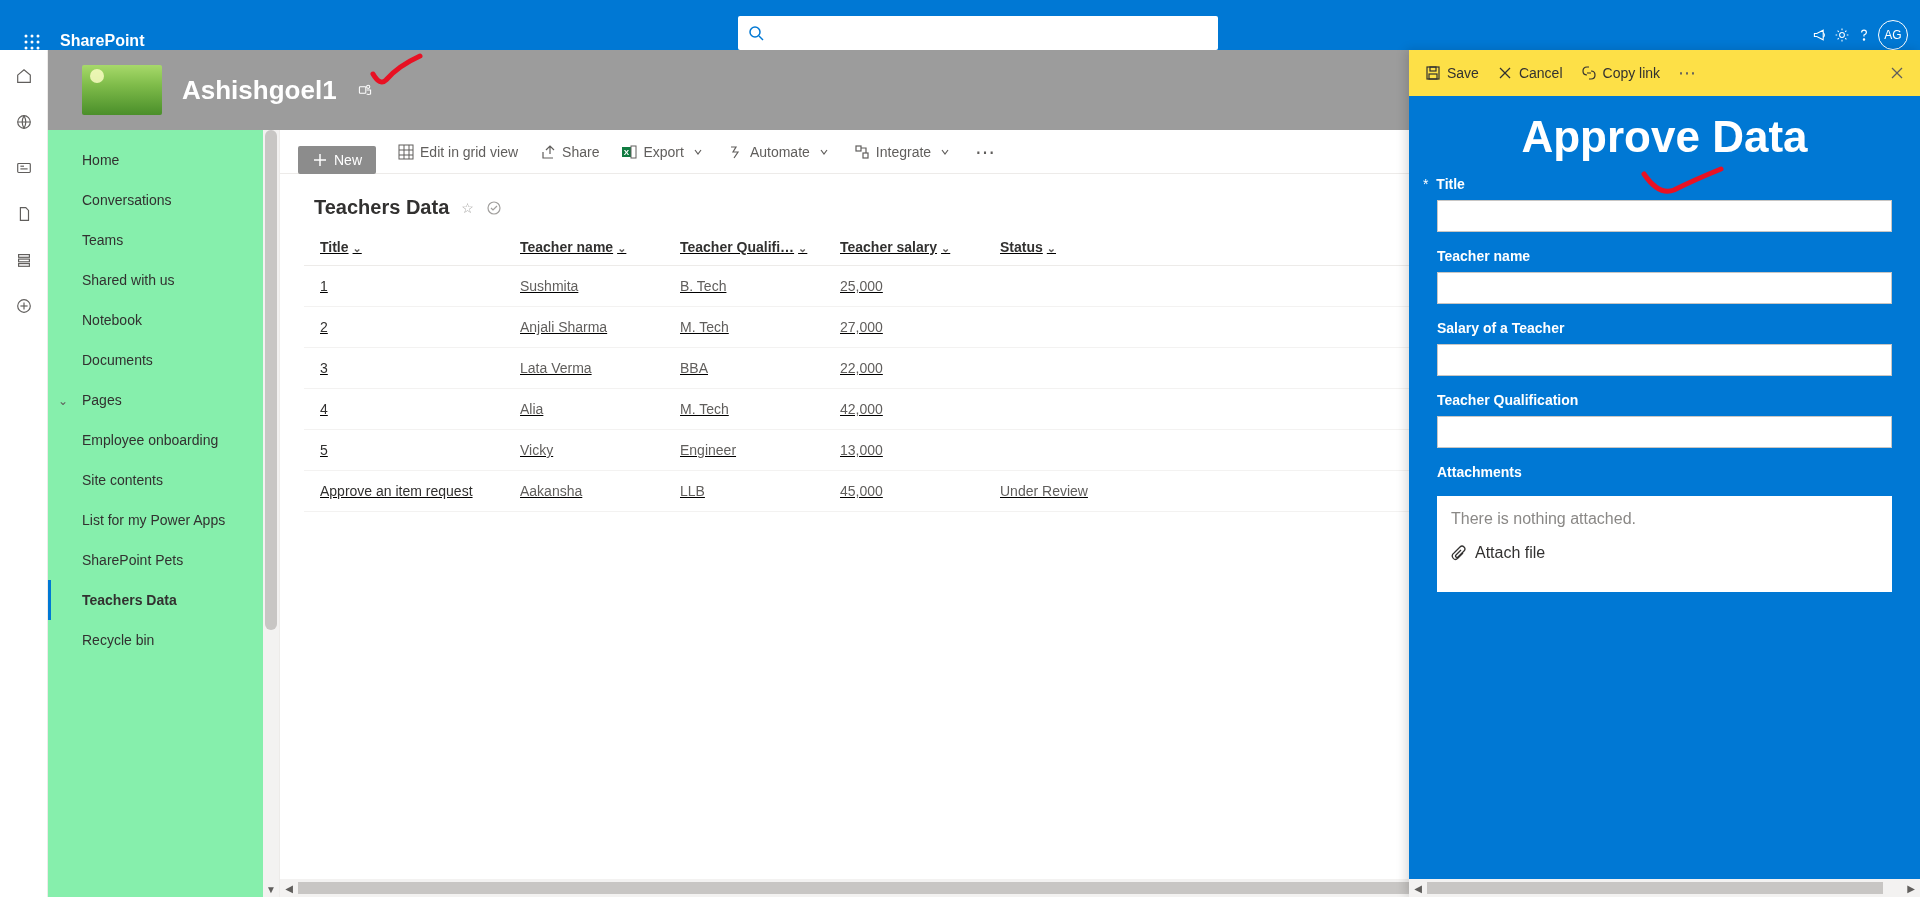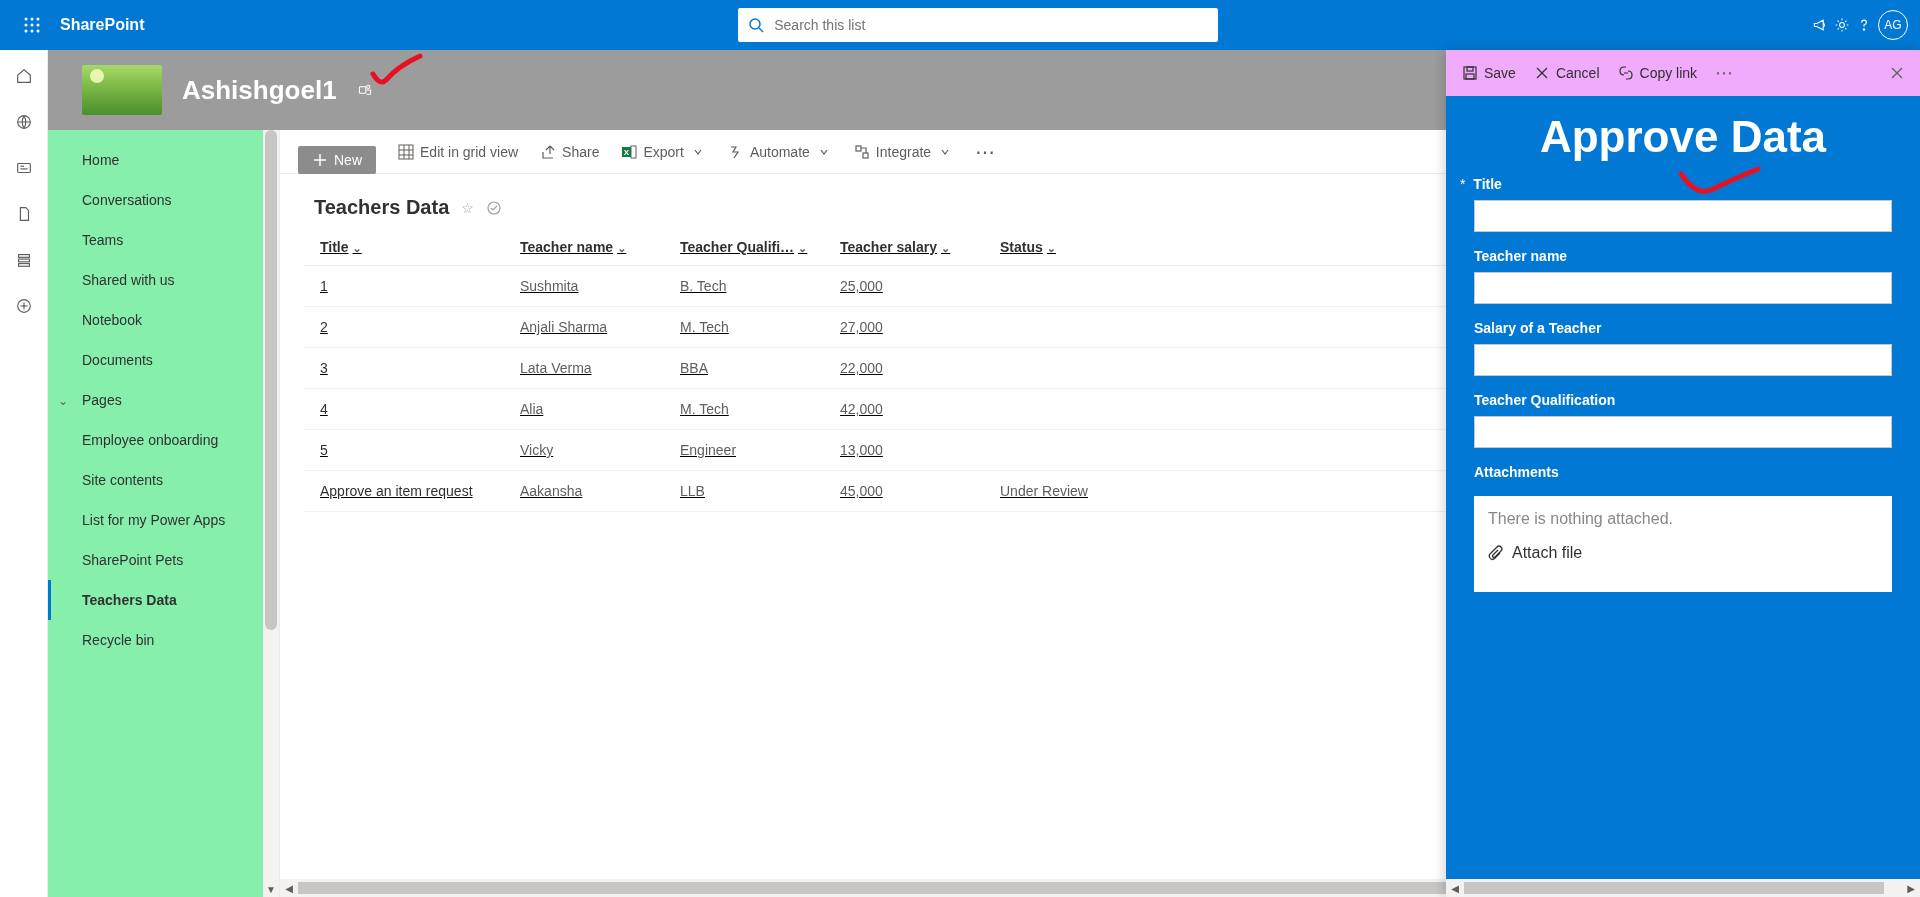--- a/index.html
+++ b/index.html
@@ -1,19 +1,19 @@
 <!DOCTYPE html>
 <html><head>
 <meta charset="utf-8">
 <style>
 * { margin: 0; padding: 0; box-sizing: border-box; font-family: "Segoe UI", Arial, sans-serif; }
 html, body { width: 1920px; height: 897px; overflow: hidden; background: #fff; }
 
 
-.topbar { height: 50px; background: #0078d4; display: flex; align-items: center; color: #fff; padding: 0 12px; }
+.topbar { height: 50px; background: #0078d4; display: flex; align-items: flex-end; color: #fff; padding: 0 12px; }
 .topbar .waffle { width: 40px; display:flex; align-items:center; justify-content:center; }
 .topbar .brand { font-size: 16px; font-weight: 600; margin-left: 8px; }
 .topbar .search-wrap { flex: 1; display:flex; justify-content:center; }
 .topbar .search { width: 480px; height: 34px; background:#fff; border-radius: 2px; display:flex; align-items:center; padding:0 10px; }
 .topbar .search input { border:none; outline:none; width:100%; font-size:14px; color:#323130; }
 .topbar .search .sicon { color:#0078d4; margin-right:10px; }
 .topbar .right-icons { display:flex; align-items:center; gap: 6px; }
 .topbar .avatar { width:30px; height:30px; border:1px solid #fff; border-radius:50%; display:flex; align-items:center; justify-content:center; font-size:12px; }
 
 
@@ -65,21 +65,21 @@
 .list-table td { padding: 12px 16px; color:#605e5c; border-bottom:1px solid #f3f2f1;}
 .list-table td.title-cell { color:#323130;}
 
 
 .list-hscroll { height:18px; background:#f3f2f1; position:absolute; bottom:0; left:0; right:0; display:flex; align-items:center;}
 .list-hscroll .track{ flex:1; height:12px; background:#f3f2f1; position:relative;}
 .list-hscroll .thumb{ position:absolute; left:0; width:85%; top:0; bottom:0; background:#c8c6c4;}
 .list-hscroll .arrow{ width:18px; display:flex; align-items:center; justify-content:center; color:#605e5c; font-size:10px;}
 
 
-.panel { position:absolute; right:0; top:0; bottom:0; width: 474px; background:#f0abfc; box-shadow: -3px 0 10px rgba(0,0,0,0.15); display:flex; flex-direction:column;}
+.panel { position:absolute; right:0; top:0; bottom:0; width: 511px; background:#fde047; box-shadow: -3px 0 10px rgba(0,0,0,0.15); display:flex; flex-direction:column;}
 .panel-top { height:46px; display:flex; align-items:center; padding: 0 16px; gap: 18px; color:#323130; font-size:14px; border-bottom: 0px;}
 .panel-top .pcmd { display:flex; align-items:center; gap:6px; cursor:pointer;}
 .panel-top .spacer { flex:1;}
 .panel-top .more{ font-size:18px; color:#605e5c; letter-spacing:2px;}
 .panel-top .close{ color:#605e5c; cursor:pointer; font-size:16px; margin-left:8px;}
 
 .panel-body { flex:1; overflow:hidden; display:flex; flex-direction:column;}
 .panel-blue { background:#0078d4; color:#fff; flex:1; overflow-y:auto; padding-bottom: 20px;}
 .panel-title { font-size:44px; font-weight:700; text-align:center; padding: 16px 10px 6px; font-family: "Segoe UI", Arial; }
 .field { padding: 8px 28px; }
@@ -121,21 +121,20 @@
   </div>
   <div class="brand">SharePoint</div>
   <div class="search-wrap">
     <div class="search">
       <span class="sicon ic">
         <svg width="16" height="16" viewBox="0 0 16 16" fill="none" stroke="#0078d4" stroke-width="1.5">
             <circle cx="7" cy="7" r="5"></circle>
             <line x1="11" y1="11" x2="15" y2="15"></line>
           </svg>
       </span>
-      <input type="text" placeholder="Search this list" style="">
     </div>
   </div>
   <div class="right-icons">
     <span class="ic">
       <svg width="18" height="18" viewBox="0 0 20 20" fill="none" stroke="#fff" stroke-width="1.3">
           <path d="M3 8 L3 12 L6 12 L14 16 L14 4 L6 8 Z"></path>
           <path d="M14 7 Q17 10 14 13"></path>
         </svg>
     </span>
     <span class="ic">

